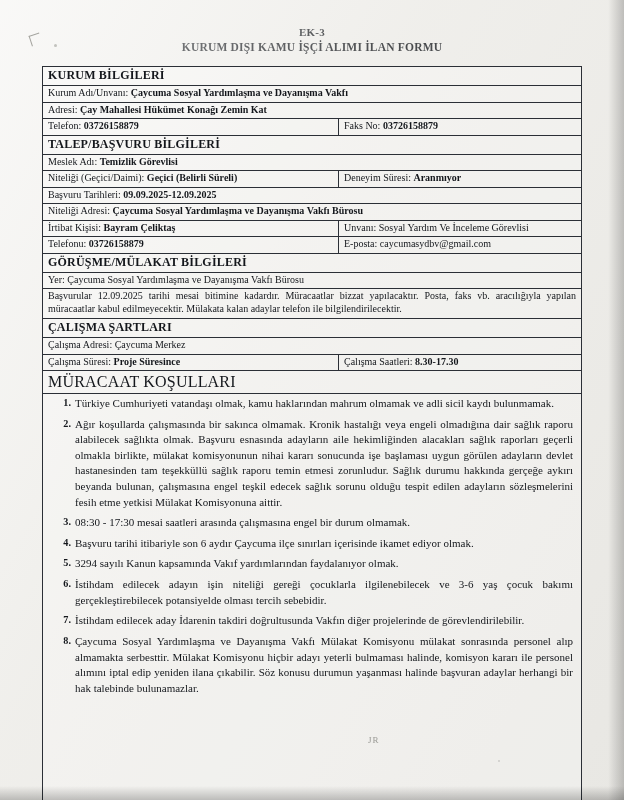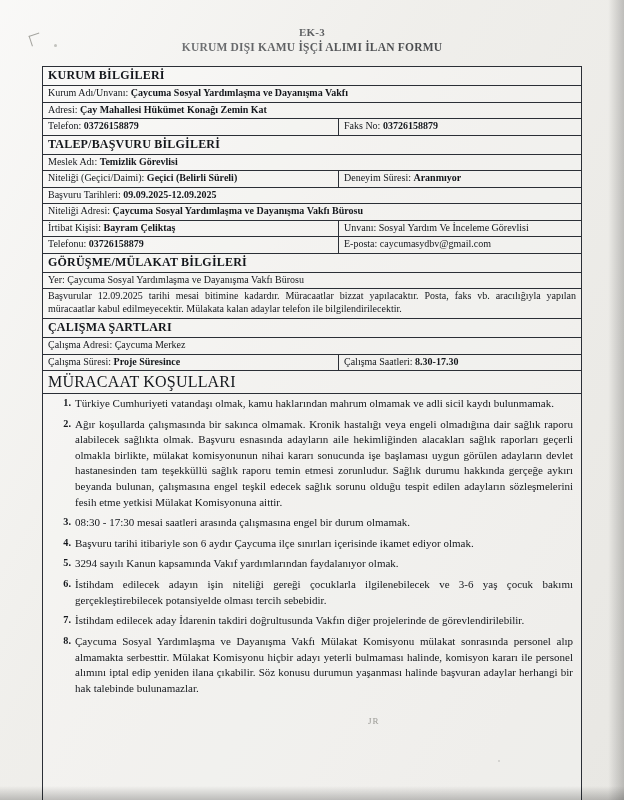--- a/index.html
+++ b/index.html
@@ -124,21 +124,21 @@
     font-weight: bold;
     font-size: 10.2px;
   }
 
   .tail-space {
     height: 186px;
   }
   .watermark {
     position: absolute;
     left: 368px;
-    top: 716px;
+    top: 735px;
     font-size: 9px;
     color: #9a9a95;
     letter-spacing: 1px;
   }
   .pinhole {
     position: absolute;
     left: 30px;
     top: 34px;
     width: 10px;
     height: 10px;

